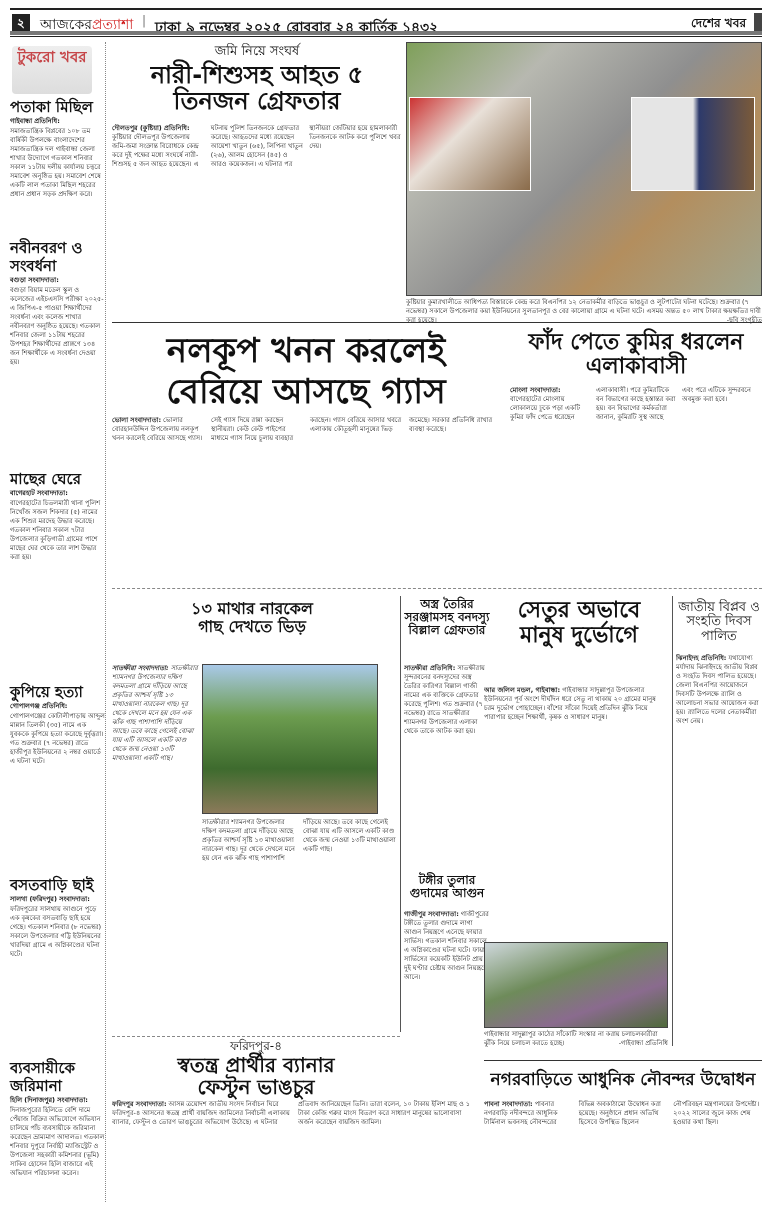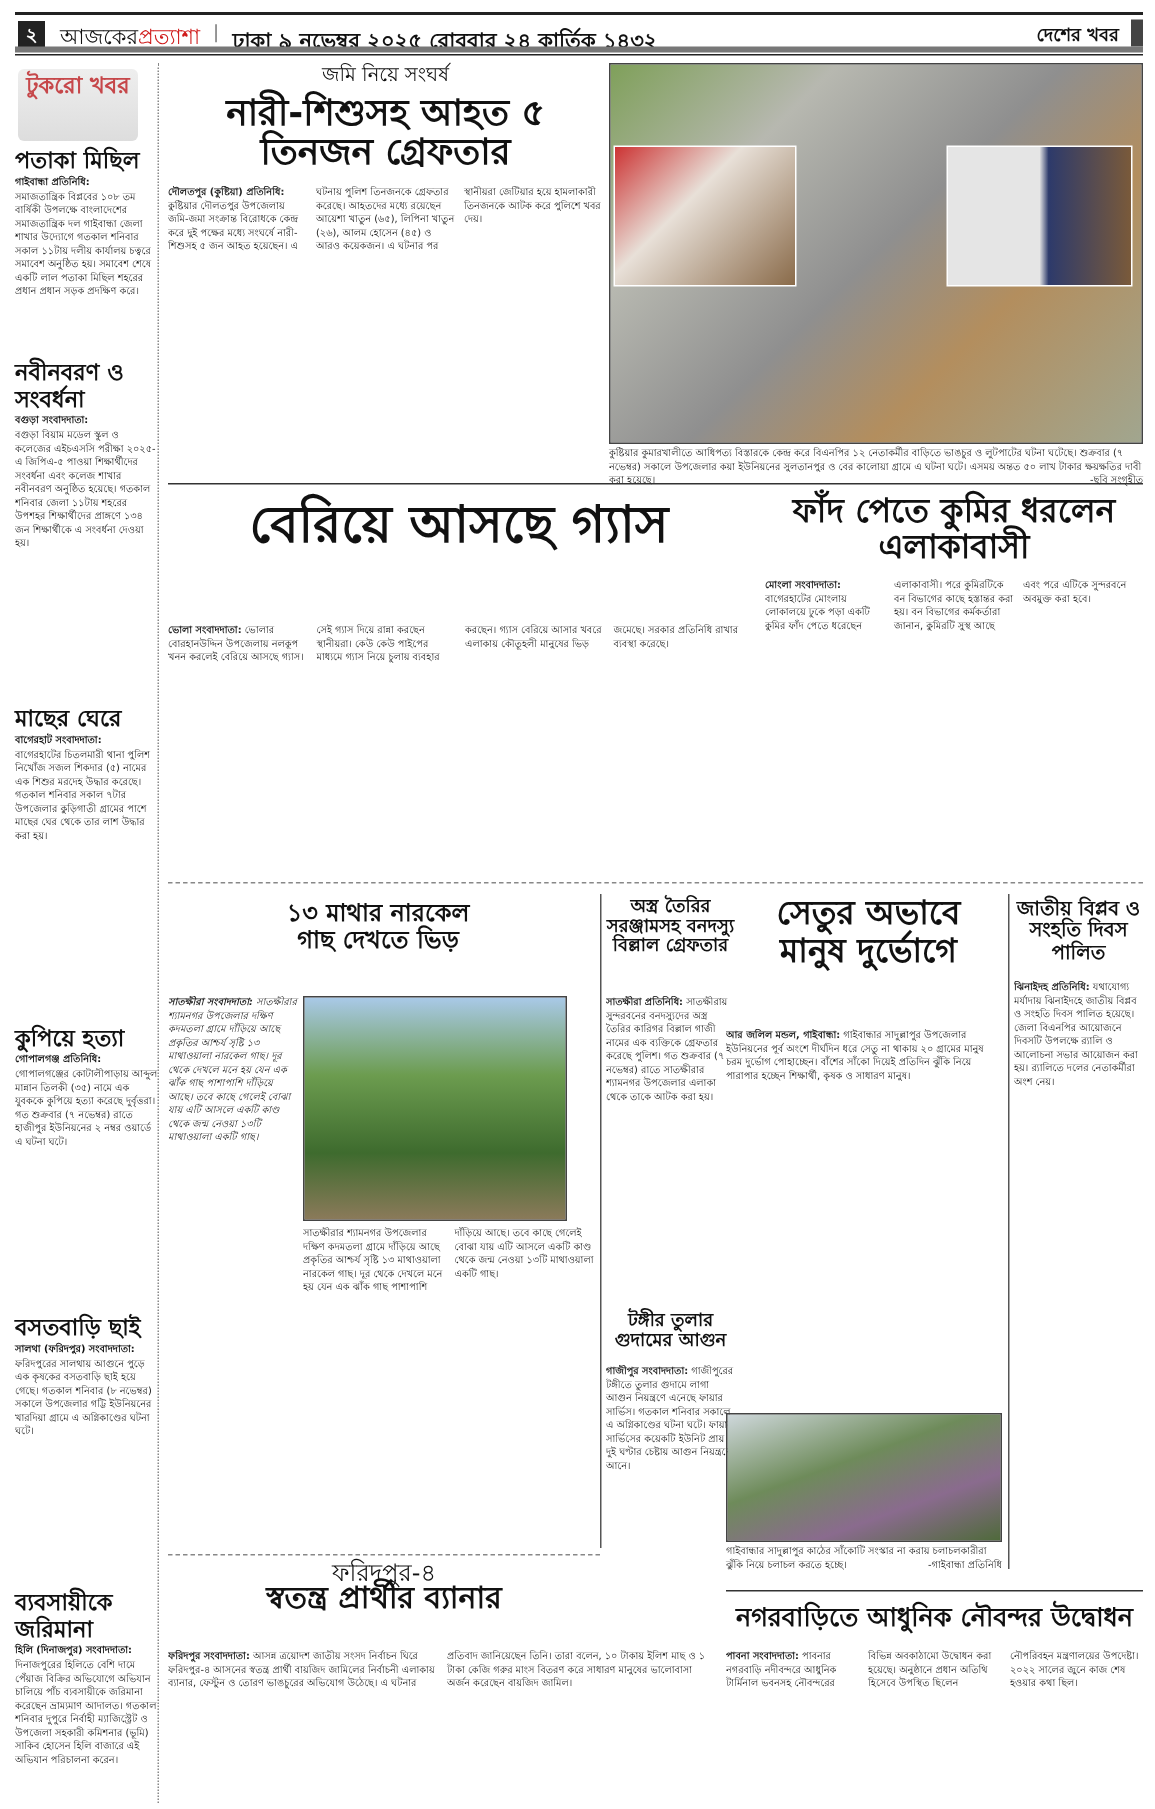--- a/index.html
+++ b/index.html
@@ -96,20 +96,21 @@
   <div style="position:absolute;left:2px;top:54px;width:122px;height:94px;border:1px solid #fff;background:linear-gradient(135deg,#c33 0%,#e8e0d8 40%,#8a6b4a 100%);"></div>
   <div style="position:absolute;left:224px;top:54px;width:124px;height:94px;border:1px solid #fff;background:linear-gradient(90deg,#e5e5e5 0%,#e5e5e5 50%,#2d3a6b 55%,#7a5a3a 100%);"></div>
 </div>
 <div class="caption" style="left:406px;top:298px;width:356px;">
   <span>কুষ্টিয়ার কুমারখালীতে আধিপত্য বিস্তারকে কেন্দ্র করে বিএনপির ১২ নেতাকর্মীর বাড়িতে ভাঙচুর ও লুটপাটের ঘটনা ঘটেছে। শুক্রবার (৭ নভেম্বর) সকালে উপজেলার কয়া ইউনিয়নের সুলতানপুর ও বের কালোয়া গ্রামে এ ঘটনা ঘটে। এসময় অন্তত ৫০ লাখ টাকার ক্ষয়ক্ষতির দাবী করা হয়েছে।</span>
   <span style="float:right">-ছবি সংগৃহীত</span>
 </div>
 <div class="divider" style="left:112px;top:322px;width:650px;"></div>
 
 <div class="hl" style="left:112px;top:330px;width:388px;font-size:34px;line-height:1.2;">
+  <div>নলকূপ খনন করলেই</div>
   <div>বেরিয়ে আসছে গ্যাস</div>
 </div>
 <div class="txt" style="position:absolute;left:112px;top:416px;width:390px;height:168px;overflow:hidden;column-count:4;column-gap:6px;">
   <b>ভোলা সংবাদদাতা:</b>
   <span>ভোলার বোরহানউদ্দিন উপজেলায় নলকূপ খনন করলেই বেরিয়ে আসছে গ্যাস। সেই গ্যাস দিয়ে রান্না করছেন স্থানীয়রা। কেউ কেউ পাইপের মাধ্যমে গ্যাস নিয়ে চুলায় ব্যবহার করছেন। গ্যাস বেরিয়ে আসার খবরে এলাকায় কৌতূহলী মানুষের ভিড় জমেছে। সরকার প্রতিনিধি রাখার ব্যবস্থা করেছে।</span>
 </div>
 
 <div class="hl" style="left:510px;top:330px;width:252px;font-size:22px;">
   <div>ফাঁদ পেতে কুমির ধরলেন</div>
   <div>এলাকাবাসী</div>
@@ -154,34 +155,35 @@
   <b>আর জলিল মন্ডল, গাইবান্ধা:</b>
   <span>গাইবান্ধার সাদুল্লাপুর উপজেলার ইউনিয়নের পূর্ব অংশে দীর্ঘদিন ধরে সেতু না থাকায় ২০ গ্রামের মানুষ চরম দুর্ভোগ পোহাচ্ছেন। বাঁশের সাঁকো দিয়েই প্রতিদিন ঝুঁকি নিয়ে পারাপার হচ্ছেন শিক্ষার্থী, কৃষক ও সাধারণ মানুষ।</span>
 </div>
 <div class="photo" style="left:484px;top:942px;width:184px;height:86px;background:linear-gradient(160deg,#cfd8dc 0%,#6e8b5a 40%,#8a6b8e 70%,#4f6a3b 100%);"></div>
 <div class="caption" style="left:484px;top:1030px;width:184px;">
   <span>গাইবান্ধার সাদুল্লাপুর কাঠের সাঁকোটি সংস্কার না করায় চলাচলকারীরা ঝুঁকি নিয়ে চলাচল করতে হচ্ছে।</span>
   <span style="float:right">-গাইবান্ধা প্রতিনিধি</span>
 </div>
 <div class="vdiv" style="left:672px;top:596px;height:450px;"></div>
 
-<div class="hl" style="left:674px;top:600px;width:90px;font-size:13px;font-weight:bold;">
+<div class="hl" style="left:674px;top:600px;width:90px;font-size:13px;font-weight:normal;">
   <div>জাতীয় বিপ্লব ও</div>
   <div>সংহতি দিবস</div>
   <div>পালিত</div>
 </div>
 <div class="txt" style="position:absolute;left:676px;top:654px;width:86px;height:390px;overflow:hidden;">
   <b>ঝিনাইদহ প্রতিনিধি:</b>
   <span>যথাযোগ্য মর্যাদায় ঝিনাইদহে জাতীয় বিপ্লব ও সংহতি দিবস পালিত হয়েছে। জেলা বিএনপির আয়োজনে দিবসটি উপলক্ষে র‍্যালি ও আলোচনা সভার আয়োজন করা হয়। র‍্যালিতে দলের নেতাকর্মীরা অংশ নেয়।</span>
 </div>
 
 <div class="dotdiv" style="left:112px;top:1036px;width:288px;"></div>
-<div class="hl" style="left:112px;top:1040px;width:288px;font-size:16px;font-weight:normal;">ফরিদপুর-৪</div>
+<div class="hl" style="left:112px;top:1040px;width:288px;font-size:12px;font-weight:normal;">ফরিদপুর-৪</div>
 <div class="hl" style="left:112px;top:1054px;width:288px;font-size:20px;">
   <div>স্বতন্ত্র প্রার্থীর ব্যানার</div>
+  <div>ফেস্টুন ভাঙচুর</div>
 </div>
 <div class="txt" style="position:absolute;left:112px;top:1100px;width:366px;height:100px;overflow:hidden;column-count:2;column-gap:6px;">
   <b>ফরিদপুর সংবাদদাতা:</b>
   <span>আসন্ন ত্রয়োদশ জাতীয় সংসদ নির্বাচন ঘিরে ফরিদপুর-৪ আসনের স্বতন্ত্র প্রার্থী বায়জিদ জামিলের নির্বাচনী এলাকায় ব্যানার, ফেস্টুন ও তোরণ ভাঙচুরের অভিযোগ উঠেছে। এ ঘটনার প্রতিবাদ জানিয়েছেন তিনি। তারা বলেন, ১০ টাকায় ইলিশ মাছ ও ১ টাকা কেজি গরুর মাংস বিতরণ করে সাধারণ মানুষের ভালোবাসা অর্জন করেছেন বায়জিদ জামিল।</span>
 </div>
 
 <div class="divider" style="left:484px;top:1060px;width:278px;"></div>
 <div class="hl" style="left:484px;top:1070px;width:278px;font-size:17px;">নগরবাড়িতে আধুনিক নৌবন্দর উদ্বোধন</div>
 <div class="txt" style="position:absolute;left:484px;top:1100px;width:278px;height:100px;overflow:hidden;column-count:3;column-gap:6px;">
   <b>পাবনা সংবাদদাতা:</b>

